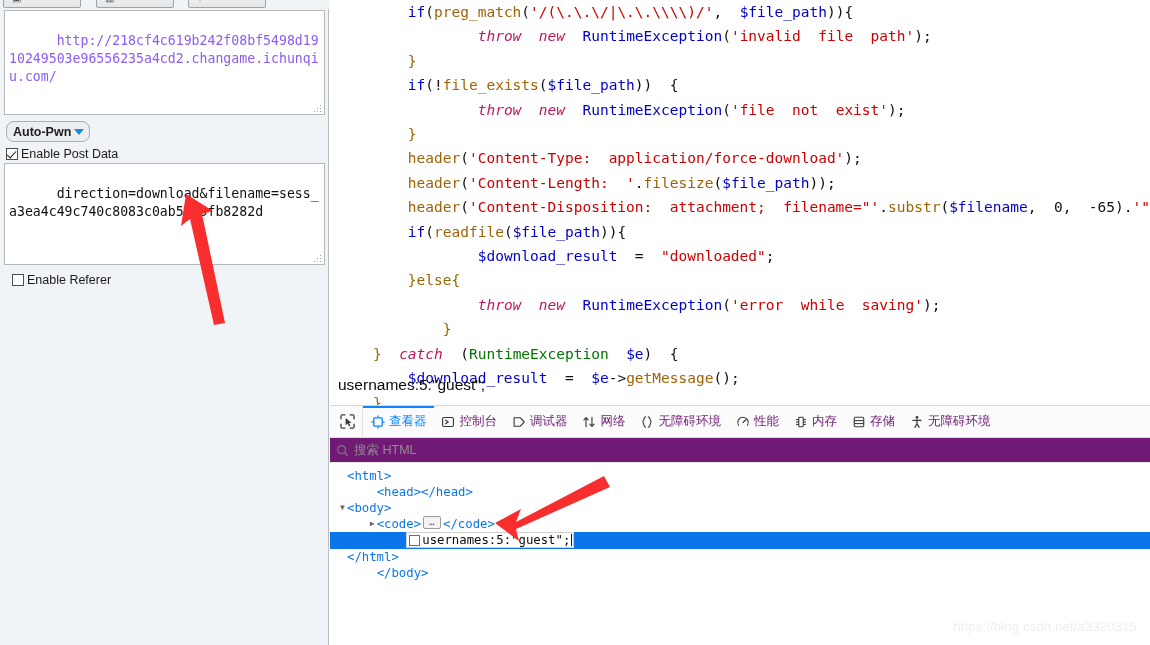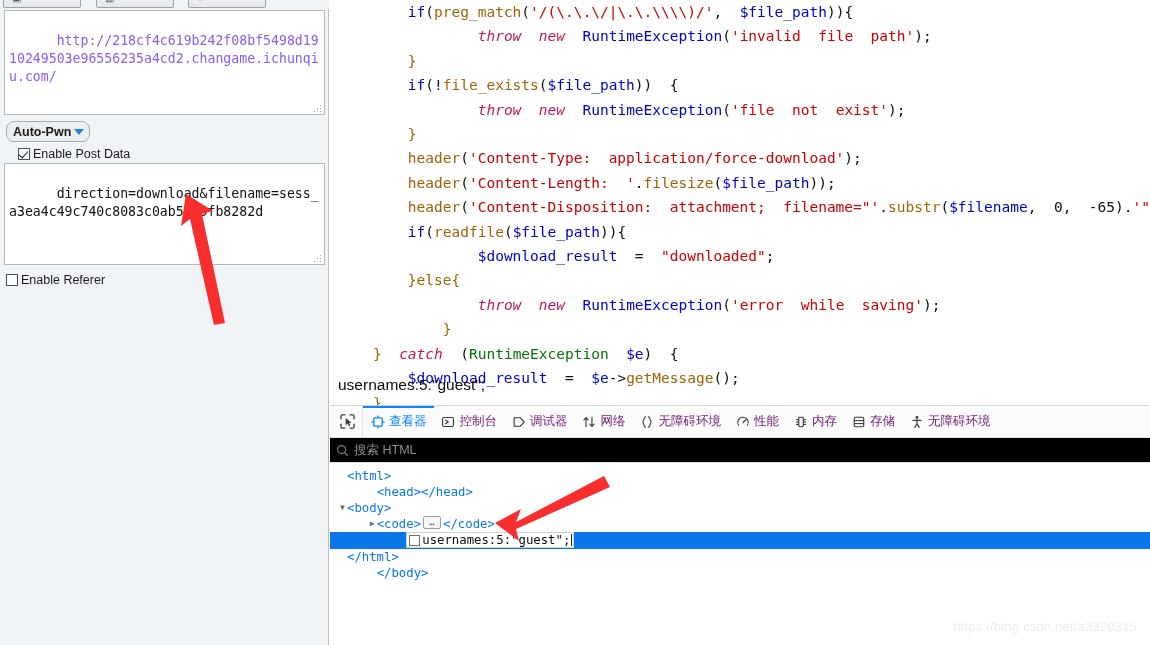--- a/index.html
+++ b/index.html
@@ -120,22 +120,22 @@
   }
 
   .chk-row {
     position: absolute;
     display: flex;
     align-items: center;
     font-family: "Liberation Sans", sans-serif;
     font-size: 12.5px;
     color: #1a1a1a;
   }
-  .chk-post  { left: 18px; top: 147px; justify-content: space-between; }
-  .chk-refer { left: 6px; top: 273px; }
+  .chk-post  { left: 6px; top: 147px; justify-content: space-between; }
+  .chk-refer { left: 12px; top: 273px; }
   .chk-box {
     width: 12px; height: 12px;
     border: 1px solid #4a4f53;
     background: #ffffff;
     box-sizing: border-box;
     margin-right: 3px;
     position: relative;
     flex: 0 0 auto;
   }
   .chk-box.checked::after {
@@ -270,21 +270,21 @@
   }
 
   .dt-search {
     height: 25px;
     display: flex;
     align-items: center;
     gap: 5px;
     padding-left: 6px;
     border-bottom: 1px solid #e6e6e6;
     box-sizing: border-box;
-    background: #000000;
+    background: #701a75;
   }
   .dt-search .sicon { width: 13px; height: 13px; display:inline-flex; }
   .dt-search .sph {
     font-size: 12.5px;
     color: #8f8f8f;
     font-family: "Liberation Sans", sans-serif;
   }
 
   .dom-tree {
     padding: 5px 0 0 0;

